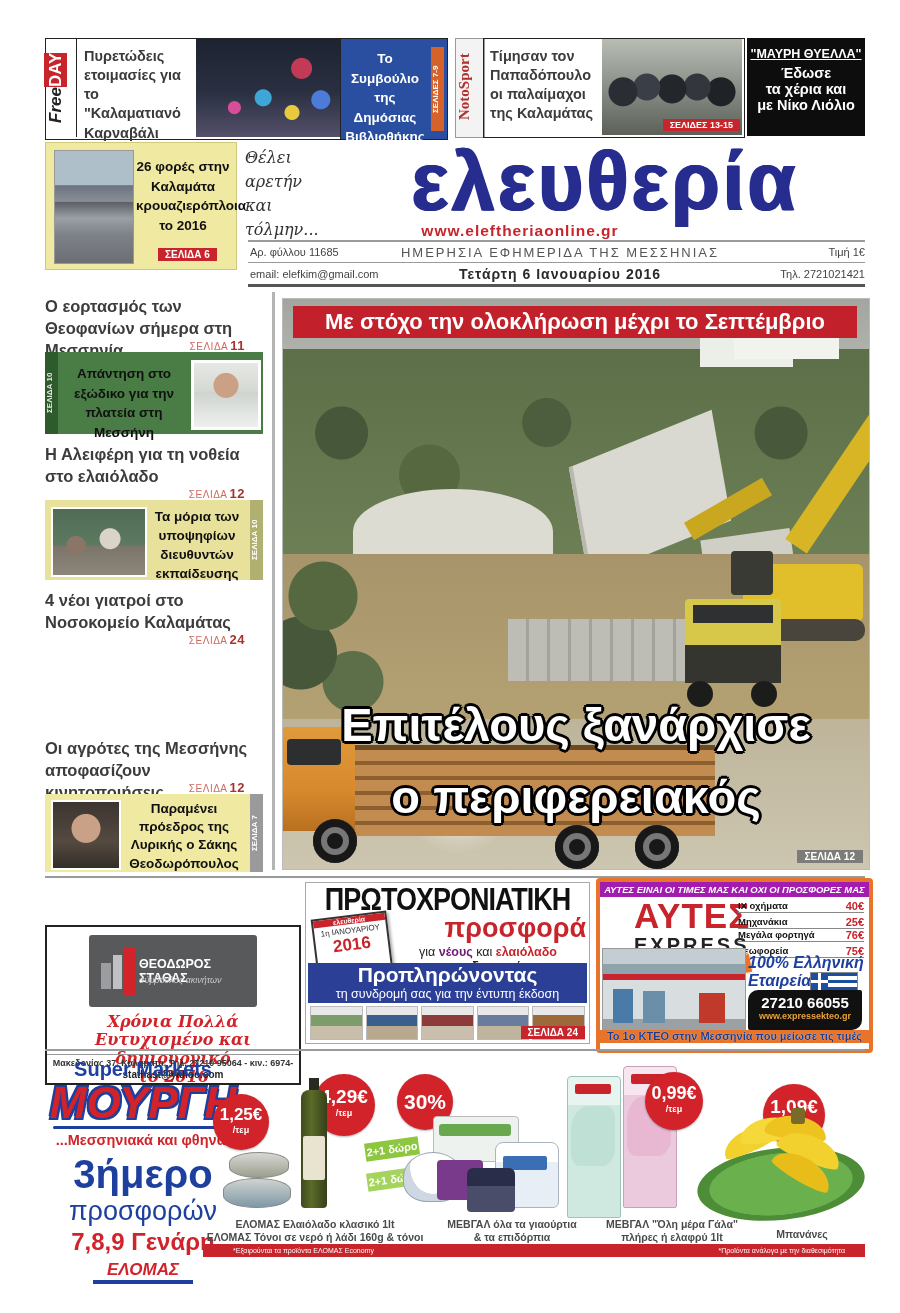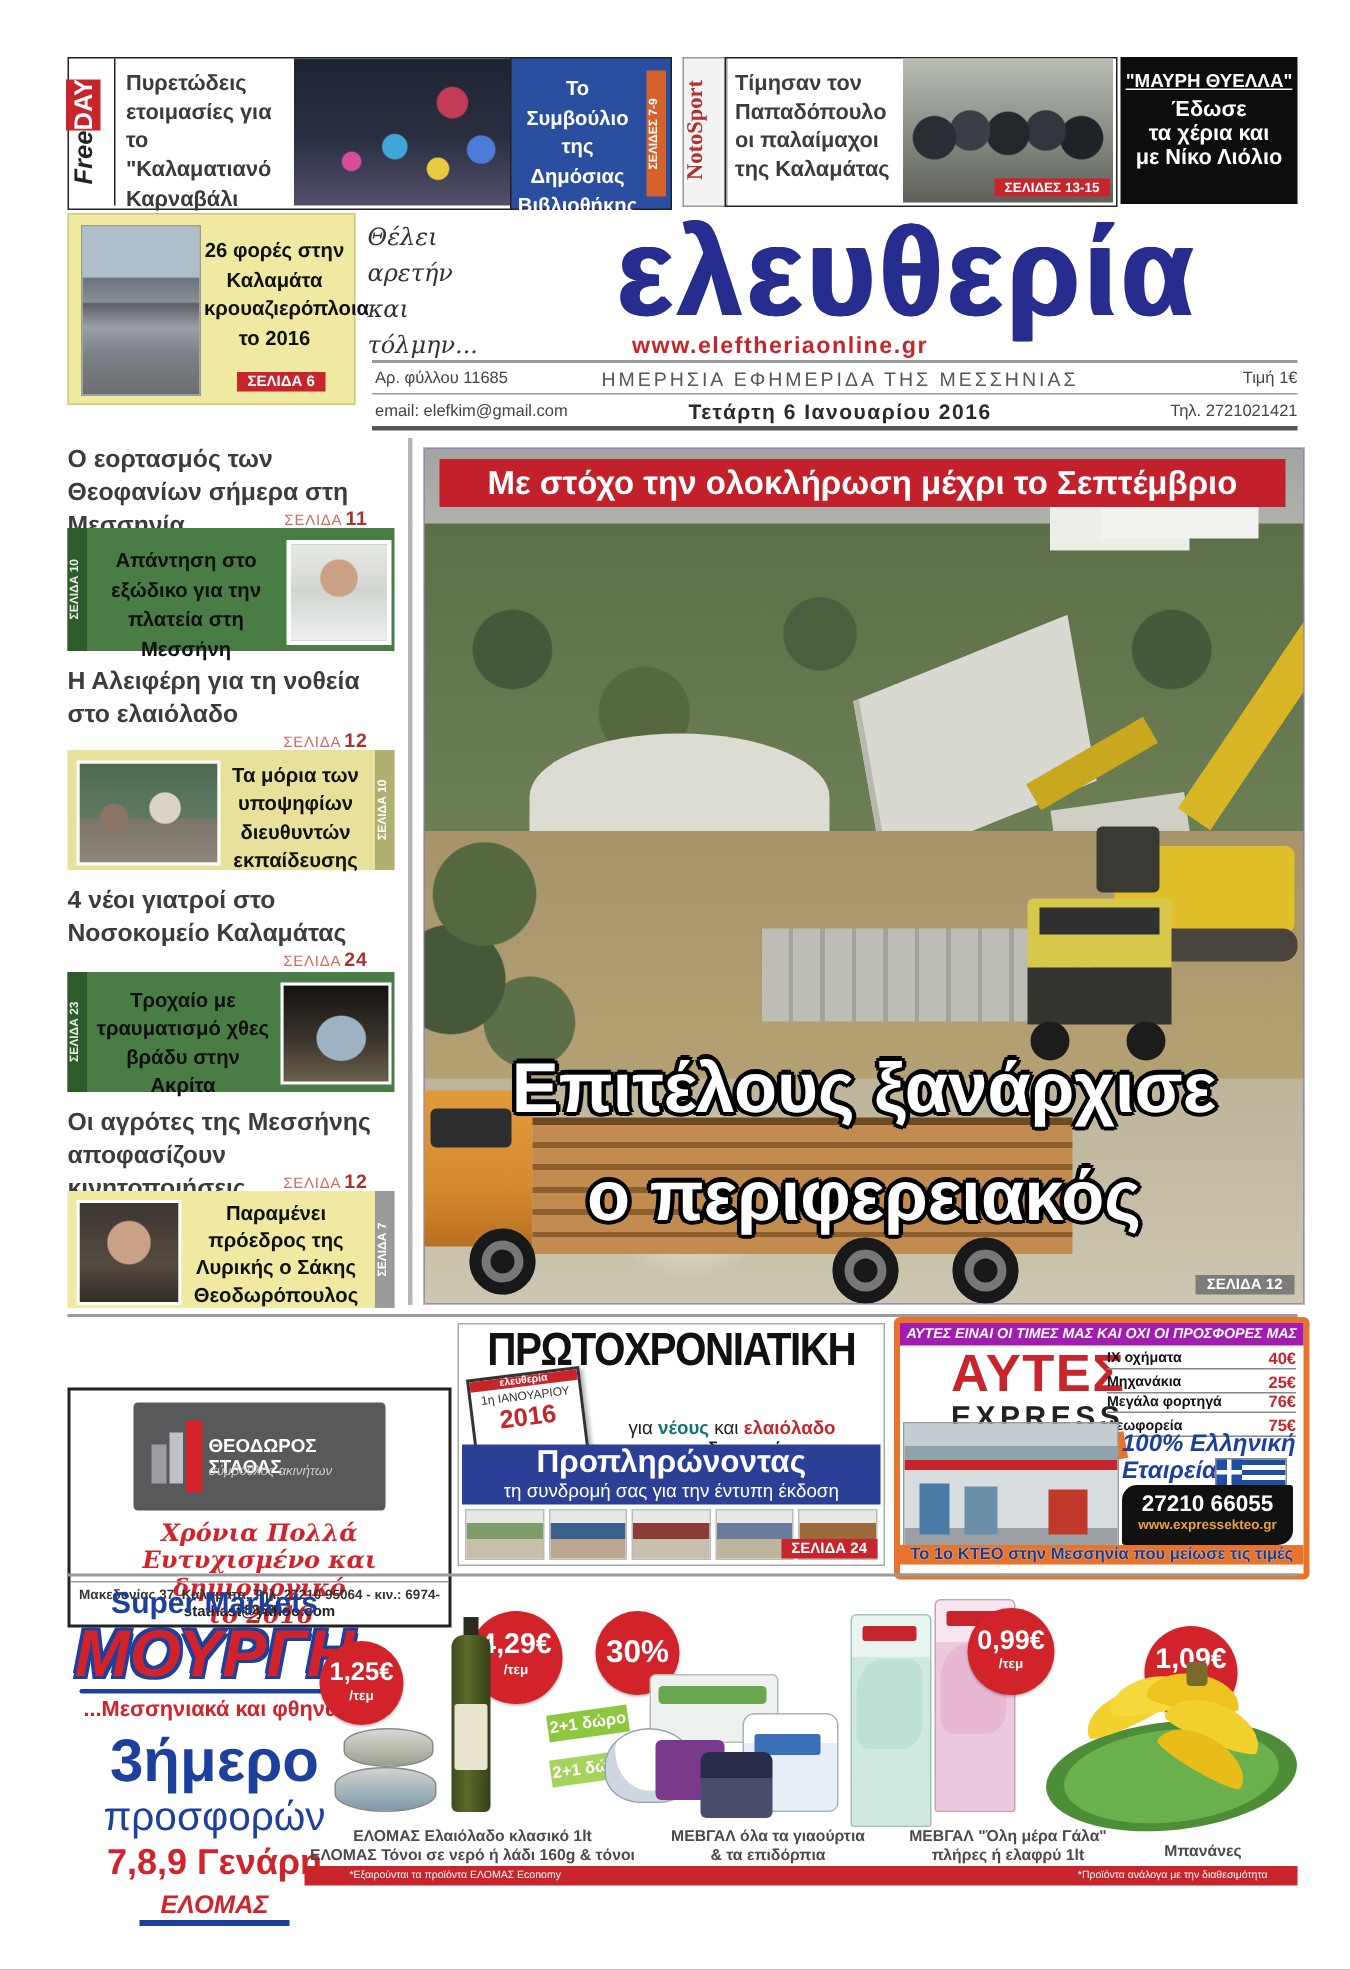--- a/index.html
+++ b/index.html
@@ -127,27 +127,20 @@
       linear-gradient(180deg,#4f6b54 0%,#5d7a61 55%,#7b7468 56%,#8d867a 100%);"></div>
     <div class="boxtext ab" style="left:102px;top:8px;width:100px;font-size:13.5px;line-height:1.4;">Τα μόρια των υποψηφίων διευθυντών εκπαίδευσης</div>
     <div class="vtext ab" style="right:0;top:0;width:13px;height:80px;background:#b0b070;color:#fff;font-size:8px;font-weight:bold;">ΣΕΛΙΔΑ 10</div>
   </div>
 
   <div class="ab shead" style="left:45px;top:590px;width:210px;">4 νέοι γιατροί στο Νοσοκομείο Καλαμάτας</div>
   <div class="ab pref" style="left:45px;top:632px;width:200px;">
     <span>ΣΕΛΙΔΑ</span><b>24</b>
   </div>
 
-  <div class="ab" style="left:45px;top:648px;width:218px;height:80px;background:#4a7d45;">
-    <div class="vtext ab" style="left:0;top:0;width:13px;height:80px;background:#2e5b2c;color:#e8e8e8;font-size:8px;font-weight:bold;">ΣΕΛΙΔΑ 23</div>
-    <div class="boxtext ab" style="left:16px;top:10px;width:122px;font-size:13.5px;line-height:1.4;">Τροχαίο με τραυματισμό χθες βράδυ στην Ακρίτα</div>
-    <div class="ab" style="left:142px;top:7px;width:70px;height:64px;border:2px solid #fff;background:
-      radial-gradient(ellipse at 55% 55%,#9db3c4 0 16px,transparent 17px),
-      linear-gradient(180deg,#141210 0%,#3a342c 55%,#6b5f4c 100%);"></div>
-  </div>
 
   <div class="ab shead" style="left:45px;top:738px;width:215px;">Οι αγρότες της Μεσσήνης αποφασίζουν κινητοποιήσεις</div>
   <div class="ab pref" style="left:45px;top:780px;width:200px;">
     <span>ΣΕΛΙΔΑ</span><b>12</b>
   </div>
 
   <div class="ab" style="left:45px;top:794px;width:218px;height:78px;background:#efe9a2;">
     <div class="ab" style="left:6px;top:6px;width:66px;height:66px;border:2px solid #fff;background:
       radial-gradient(circle at 50% 40%,#c9a186 0 14px,transparent 15px),
       linear-gradient(180deg,#3c3530 0%,#554a40 60%,#332e28 100%);"></div>
@@ -220,27 +213,28 @@
       <div>Ευτυχισμένο και δημιουργικό</div>
       <div>το 2016</div>
     </div>
     <div class="ab" style="left:0;top:127px;width:100%;height:1px;background:#999;"></div>
     <div class="ab" style="left:0;top:131px;width:100%;text-align:center;font-size:9px;color:#333;font-weight:bold;">Μακεδονίας 37, Καλαμάτα, Τηλ. 27210 95064 - κιν.: 6974-752690</div>
     <div class="ab" style="left:0;top:142px;width:100%;text-align:center;font-size:10px;color:#222;font-weight:bold;">stathast@yahoo.com</div>
   </div>
 
   <div class="ab" style="left:305px;top:882px;width:283px;height:160px;border:1px solid #aaa;">
     <div class="ab" style="left:0;top:2px;width:100%;text-align:center;font-size:27px;font-weight:bold;color:#111;letter-spacing:-1px;transform:scaleY(1.15);">ΠΡΩΤΟΧΡΟΝΙΑΤΙΚΗ</div>
+    <div class="ab" style="left:95px;top:30px;width:185px;text-align:right;font-size:27px;font-weight:bold;color:#c8242b;">προσφορά</div>
     <div class="ab" style="left:8px;top:32px;width:72px;height:56px;background:#fff;border:2px solid #333;transform:rotate(-7deg);box-shadow:2px 2px 3px rgba(0,0,0,.3);text-align:center;">
       <div style="background:#c8242b;color:#fff;font-size:7px;font-weight:bold;">ελευθερία</div>
       <div style="font-size:8px;color:#333;margin-top:2px;"><span>1η</span> <span>ΙΑΝΟΥΑΡΙΟΥ</span></div>
       <div style="font-size:17px;font-weight:bold;color:#c8242b;">2016</div>
     </div>
     <div class="ab" style="left:84px;top:62px;width:196px;text-align:center;font-size:12.5px;color:#222;">
-      <span>για </span><b style="color:#0f766e">νέους </b><span>και </span><b style="color:#c8242b">ελαιόλαδο </b><b>συνδρομητές</b>
+      <span>για </span><b style="color:#701a75">νέους </b><span>και </span><b style="color:#c8242b">ελαιόλαδο </b><b>συνδρομητές</b>
     </div>
     <div class="ab" style="left:2px;top:80px;width:279px;height:40px;background:#2b3f96;text-align:center;">
       <div style="color:#fff;font-weight:bold;font-size:21px;line-height:24px;">Προπληρώνοντας</div>
       <div style="color:#fff;font-size:12.5px;">τη συνδρομή σας για την έντυπη έκδοση</div>
     </div>
     <div class="ab" style="left:4px;top:123px;width:275px;height:34px;display:flex;gap:3px;">
       <div style="flex:1;background:linear-gradient(180deg,#e8e8e8 0 25%,#7c9c6a 25% 60%,#c8beaa 60% 100%);border:1px solid #bbb"></div>
       <div style="flex:1;background:linear-gradient(180deg,#e8e8e8 0 25%,#3a5f8c 25% 60%,#b8a890 60% 100%);border:1px solid #bbb"></div>
       <div style="flex:1;background:linear-gradient(180deg,#e8e8e8 0 25%,#8c3a3a 25% 60%,#cabfae 60% 100%);border:1px solid #bbb"></div>
       <div style="flex:1;background:linear-gradient(180deg,#e8e8e8 0 25%,#6a7c9c 25% 60%,#bfb49e 60% 100%);border:1px solid #bbb"></div>

